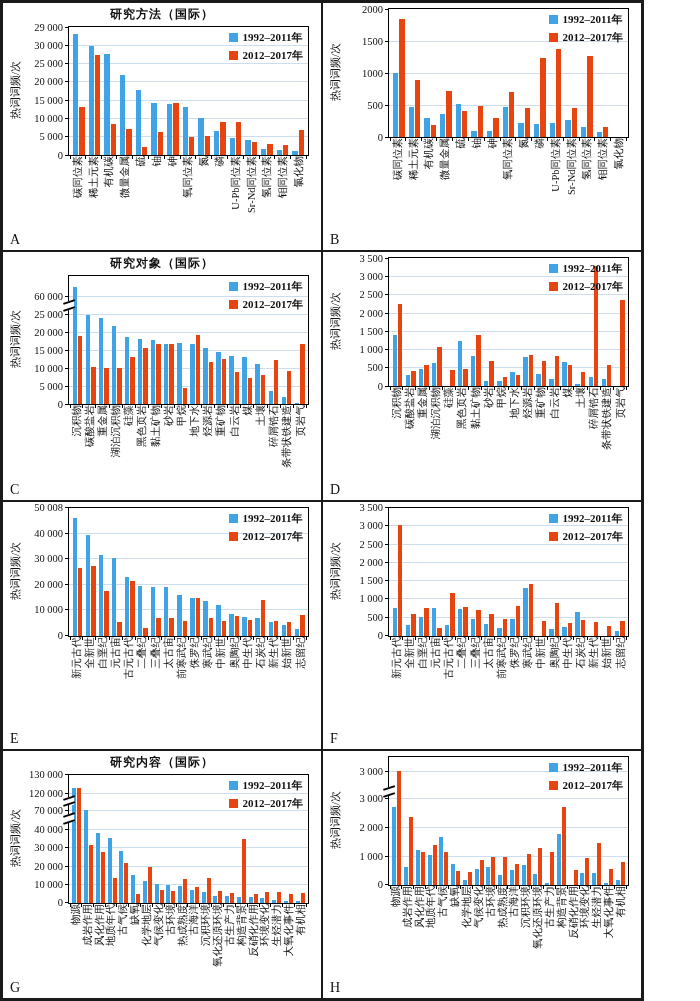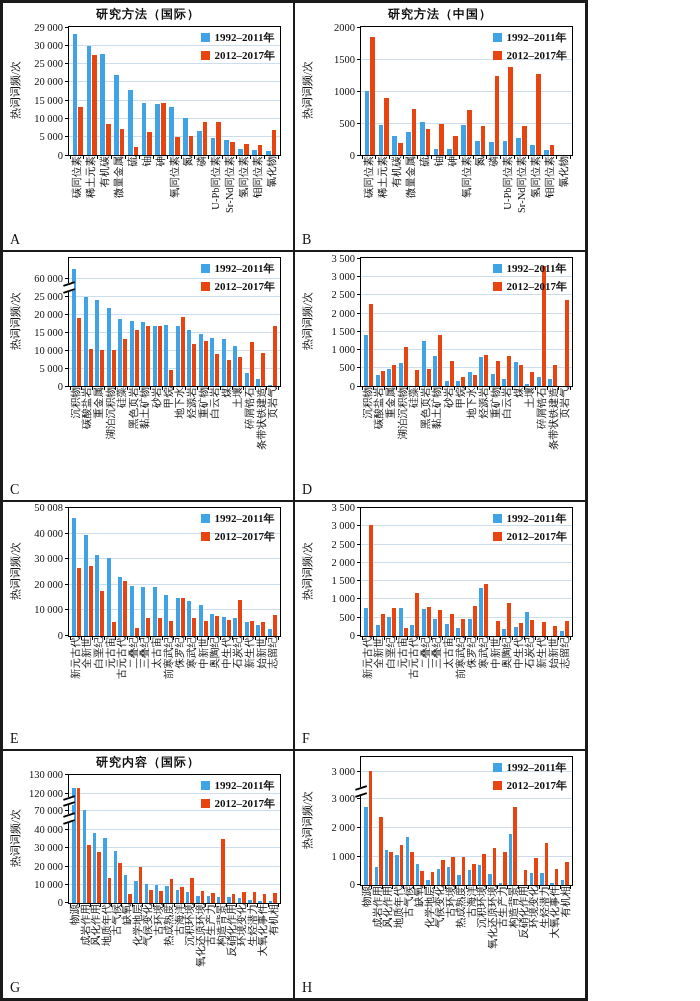--- a/index.html
+++ b/index.html
@@ -1,17 +1,17 @@
 <!DOCTYPE html>
 <html><head>
 <meta charset="utf-8">
 <style>
   html,body{margin:0;padding:0;background:#fff;}
   .figure{
-    width:588px;height:1001px;box-sizing:border-box;margin:0;
+    width:644px;height:1001px;box-sizing:border-box;margin:0;
     border:2px solid #1a1a1a;
     display:grid;grid-template-columns:1fr 1fr;grid-template-rows:repeat(4,1fr);
     background:#fff;font-family:"Liberation Serif","DejaVu Serif",serif;
   }
   .panel{position:relative;box-sizing:border-box;border:1px solid #1a1a1a;background:#fff;padding-top:3px;overflow:hidden;}
   .title{text-align:center;font-size:12px;font-weight:600;letter-spacing:1px;height:18px;color:#111;}
   .body{display:flex;margin:2px 12px 0 4px;}
   .ycol{width:15px;position:relative;height:128px;}
   .ycol span{position:absolute;top:50%;left:50%;transform:translate(-50%,-50%) rotate(-90deg);
     white-space:nowrap;font-size:11px;color:#111;}
@@ -195,21 +195,20 @@
             <span>钼同位素</span>
           </div>
           <div class="xlab">
             <span>氯化物</span>
           </div>
         </div>
       </div>
       <div class="letter">A</div>
     </div>
     <div class="panel">
-      <div class="title">研究方法（中国）</div>
       <div class="body">
         <div class="ycol">
           <span>热词词频/次</span>
         </div>
         <div class="yticks">
           <span style="bottom: calc(0% - 0.5px);">0</span>
           <span style="bottom: calc(25% - 0.5px);">500</span>
           <span style="bottom: calc(50% - 0.5px);">1000</span>
           <span style="bottom: calc(75% - 0.5px);">1500</span>
           <span style="bottom: calc(100% - 0.5px);">2000</span>
@@ -343,20 +342,21 @@
             <span>钼同位素</span>
           </div>
           <div class="xlab">
             <span>氯化物</span>
           </div>
         </div>
       </div>
       <div class="letter">B</div>
     </div>
     <div class="panel">
+      <div class="title">研究对象（国际）</div>
       <div class="body">
         <div class="ycol">
           <span>热词词频/次</span>
         </div>
         <div class="yticks">
           <span style="bottom: calc(0% - 0.5px);">0</span>
           <span style="bottom: calc(14% - 0.5px);">5 000</span>
           <span style="bottom: calc(28% - 0.5px);">10 000</span>
           <span style="bottom: calc(42% - 0.5px);">15 000</span>
           <span style="bottom: calc(56% - 0.5px);">20 000</span>

